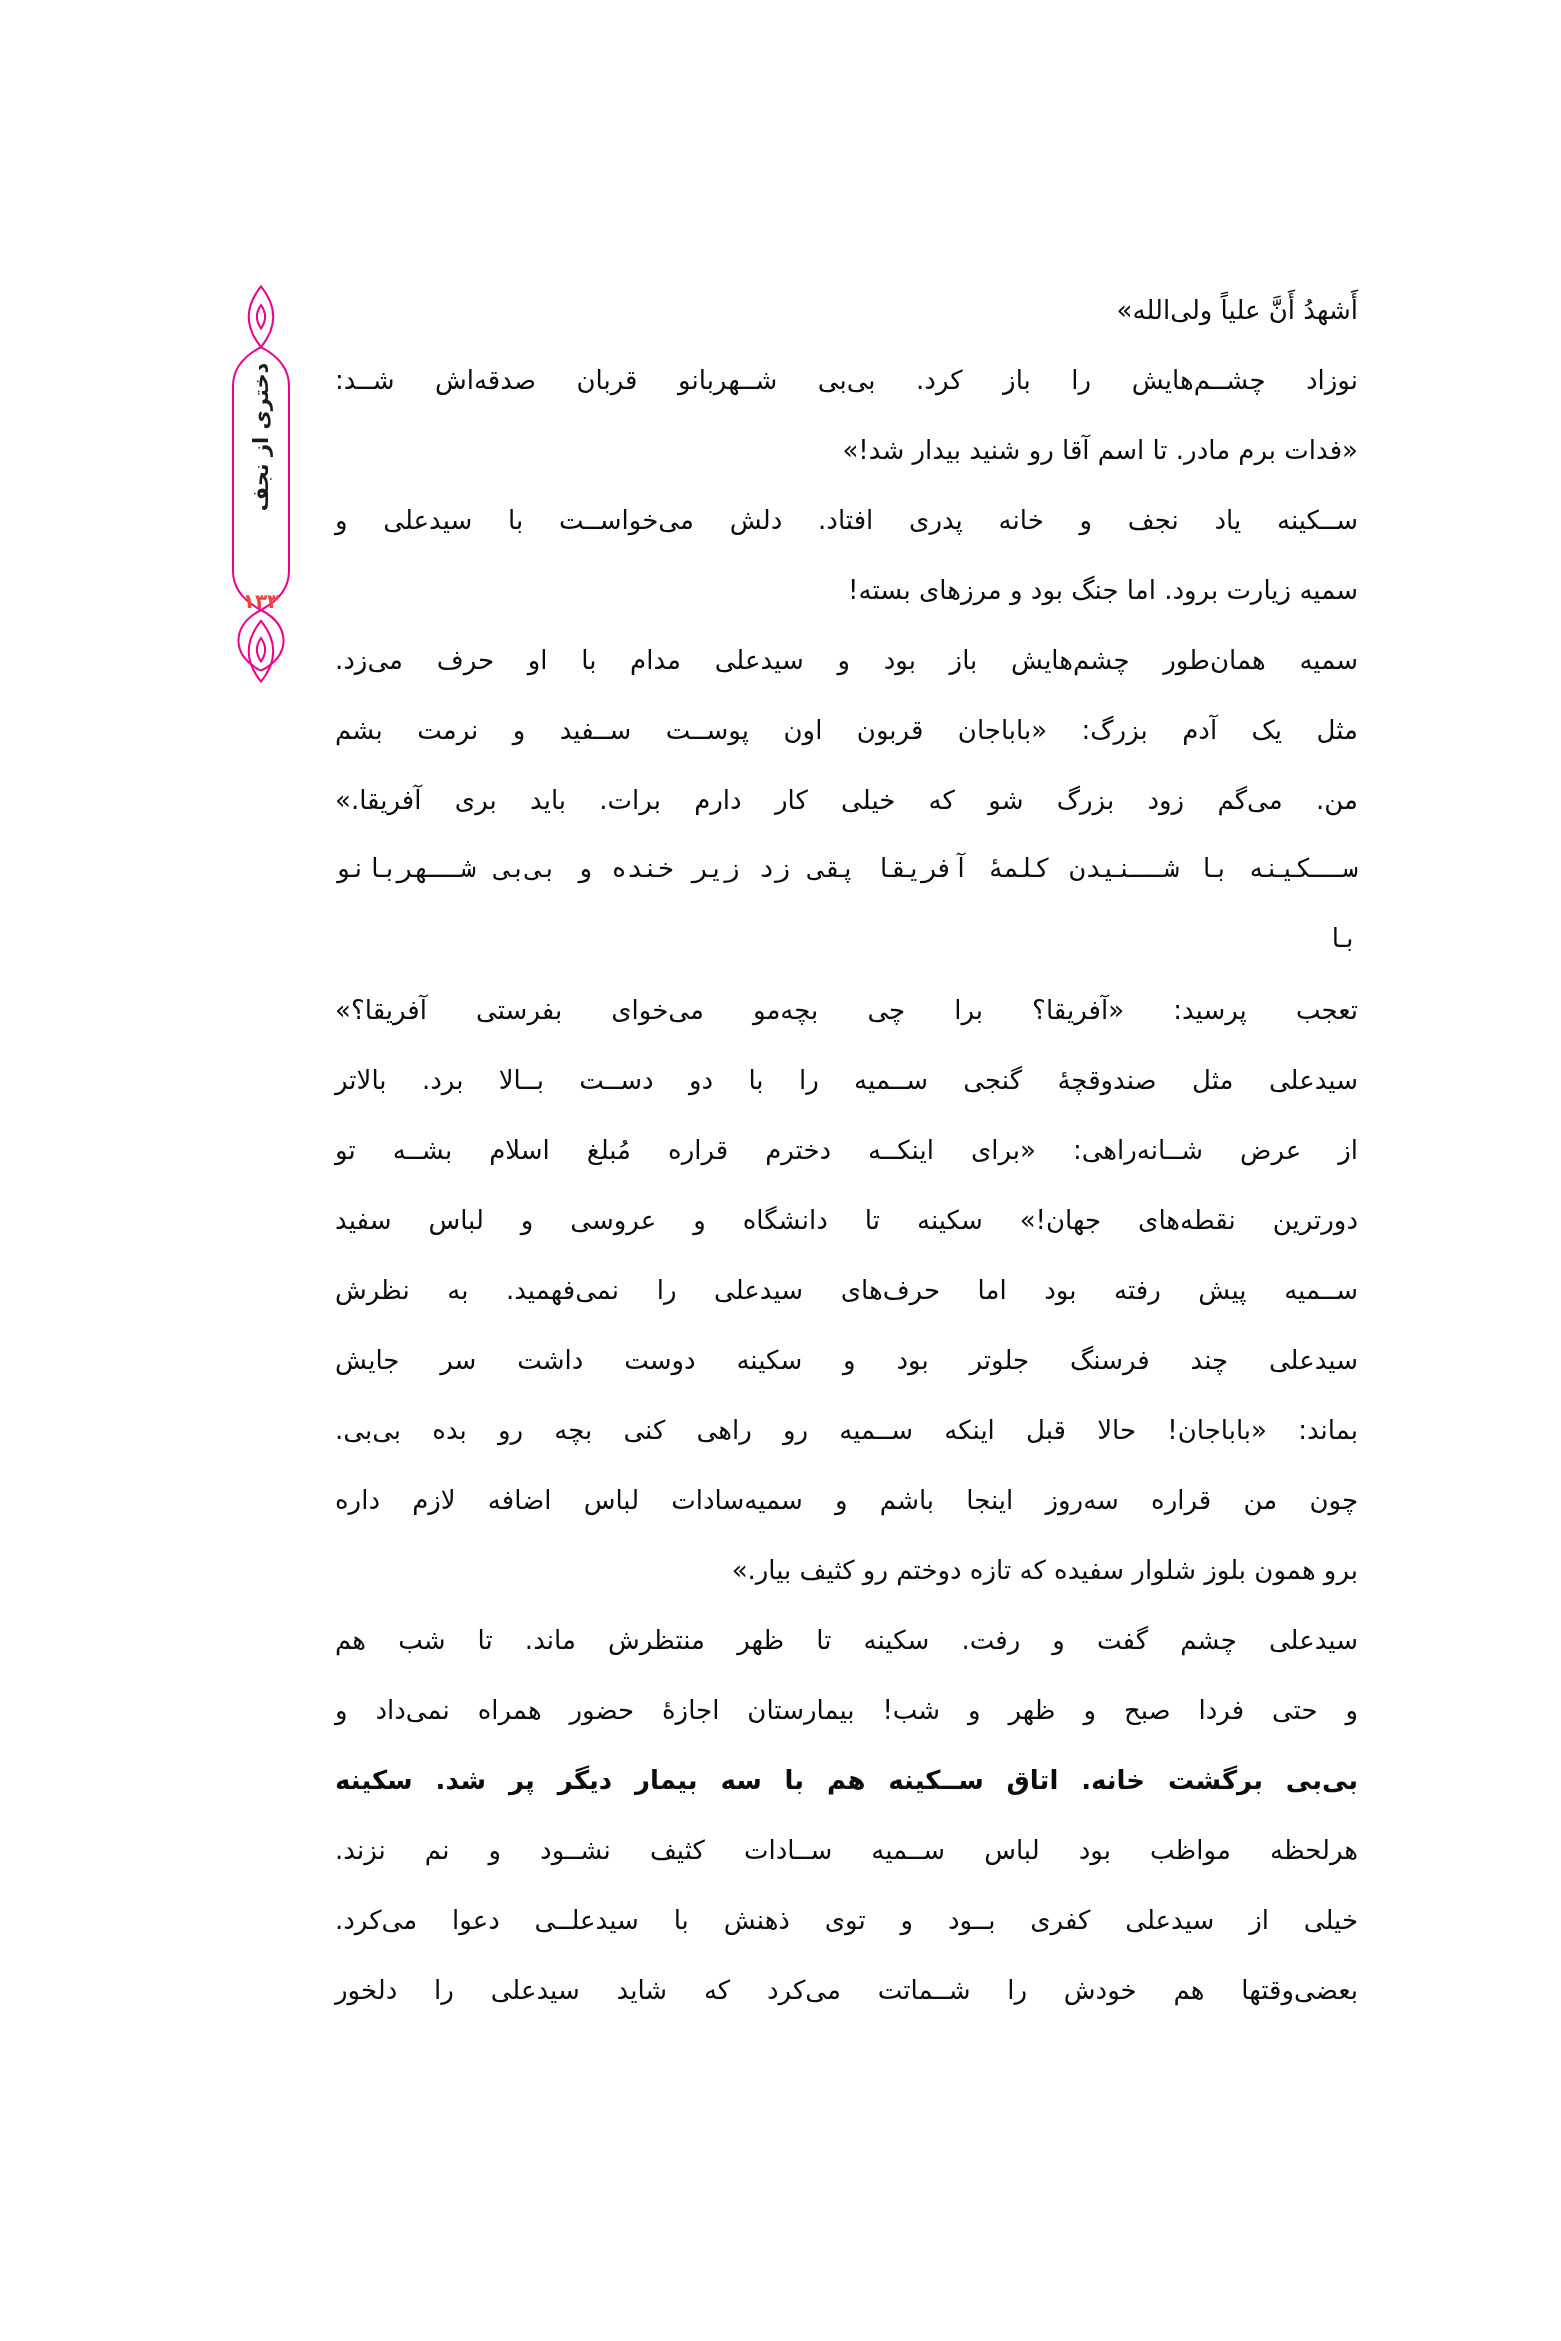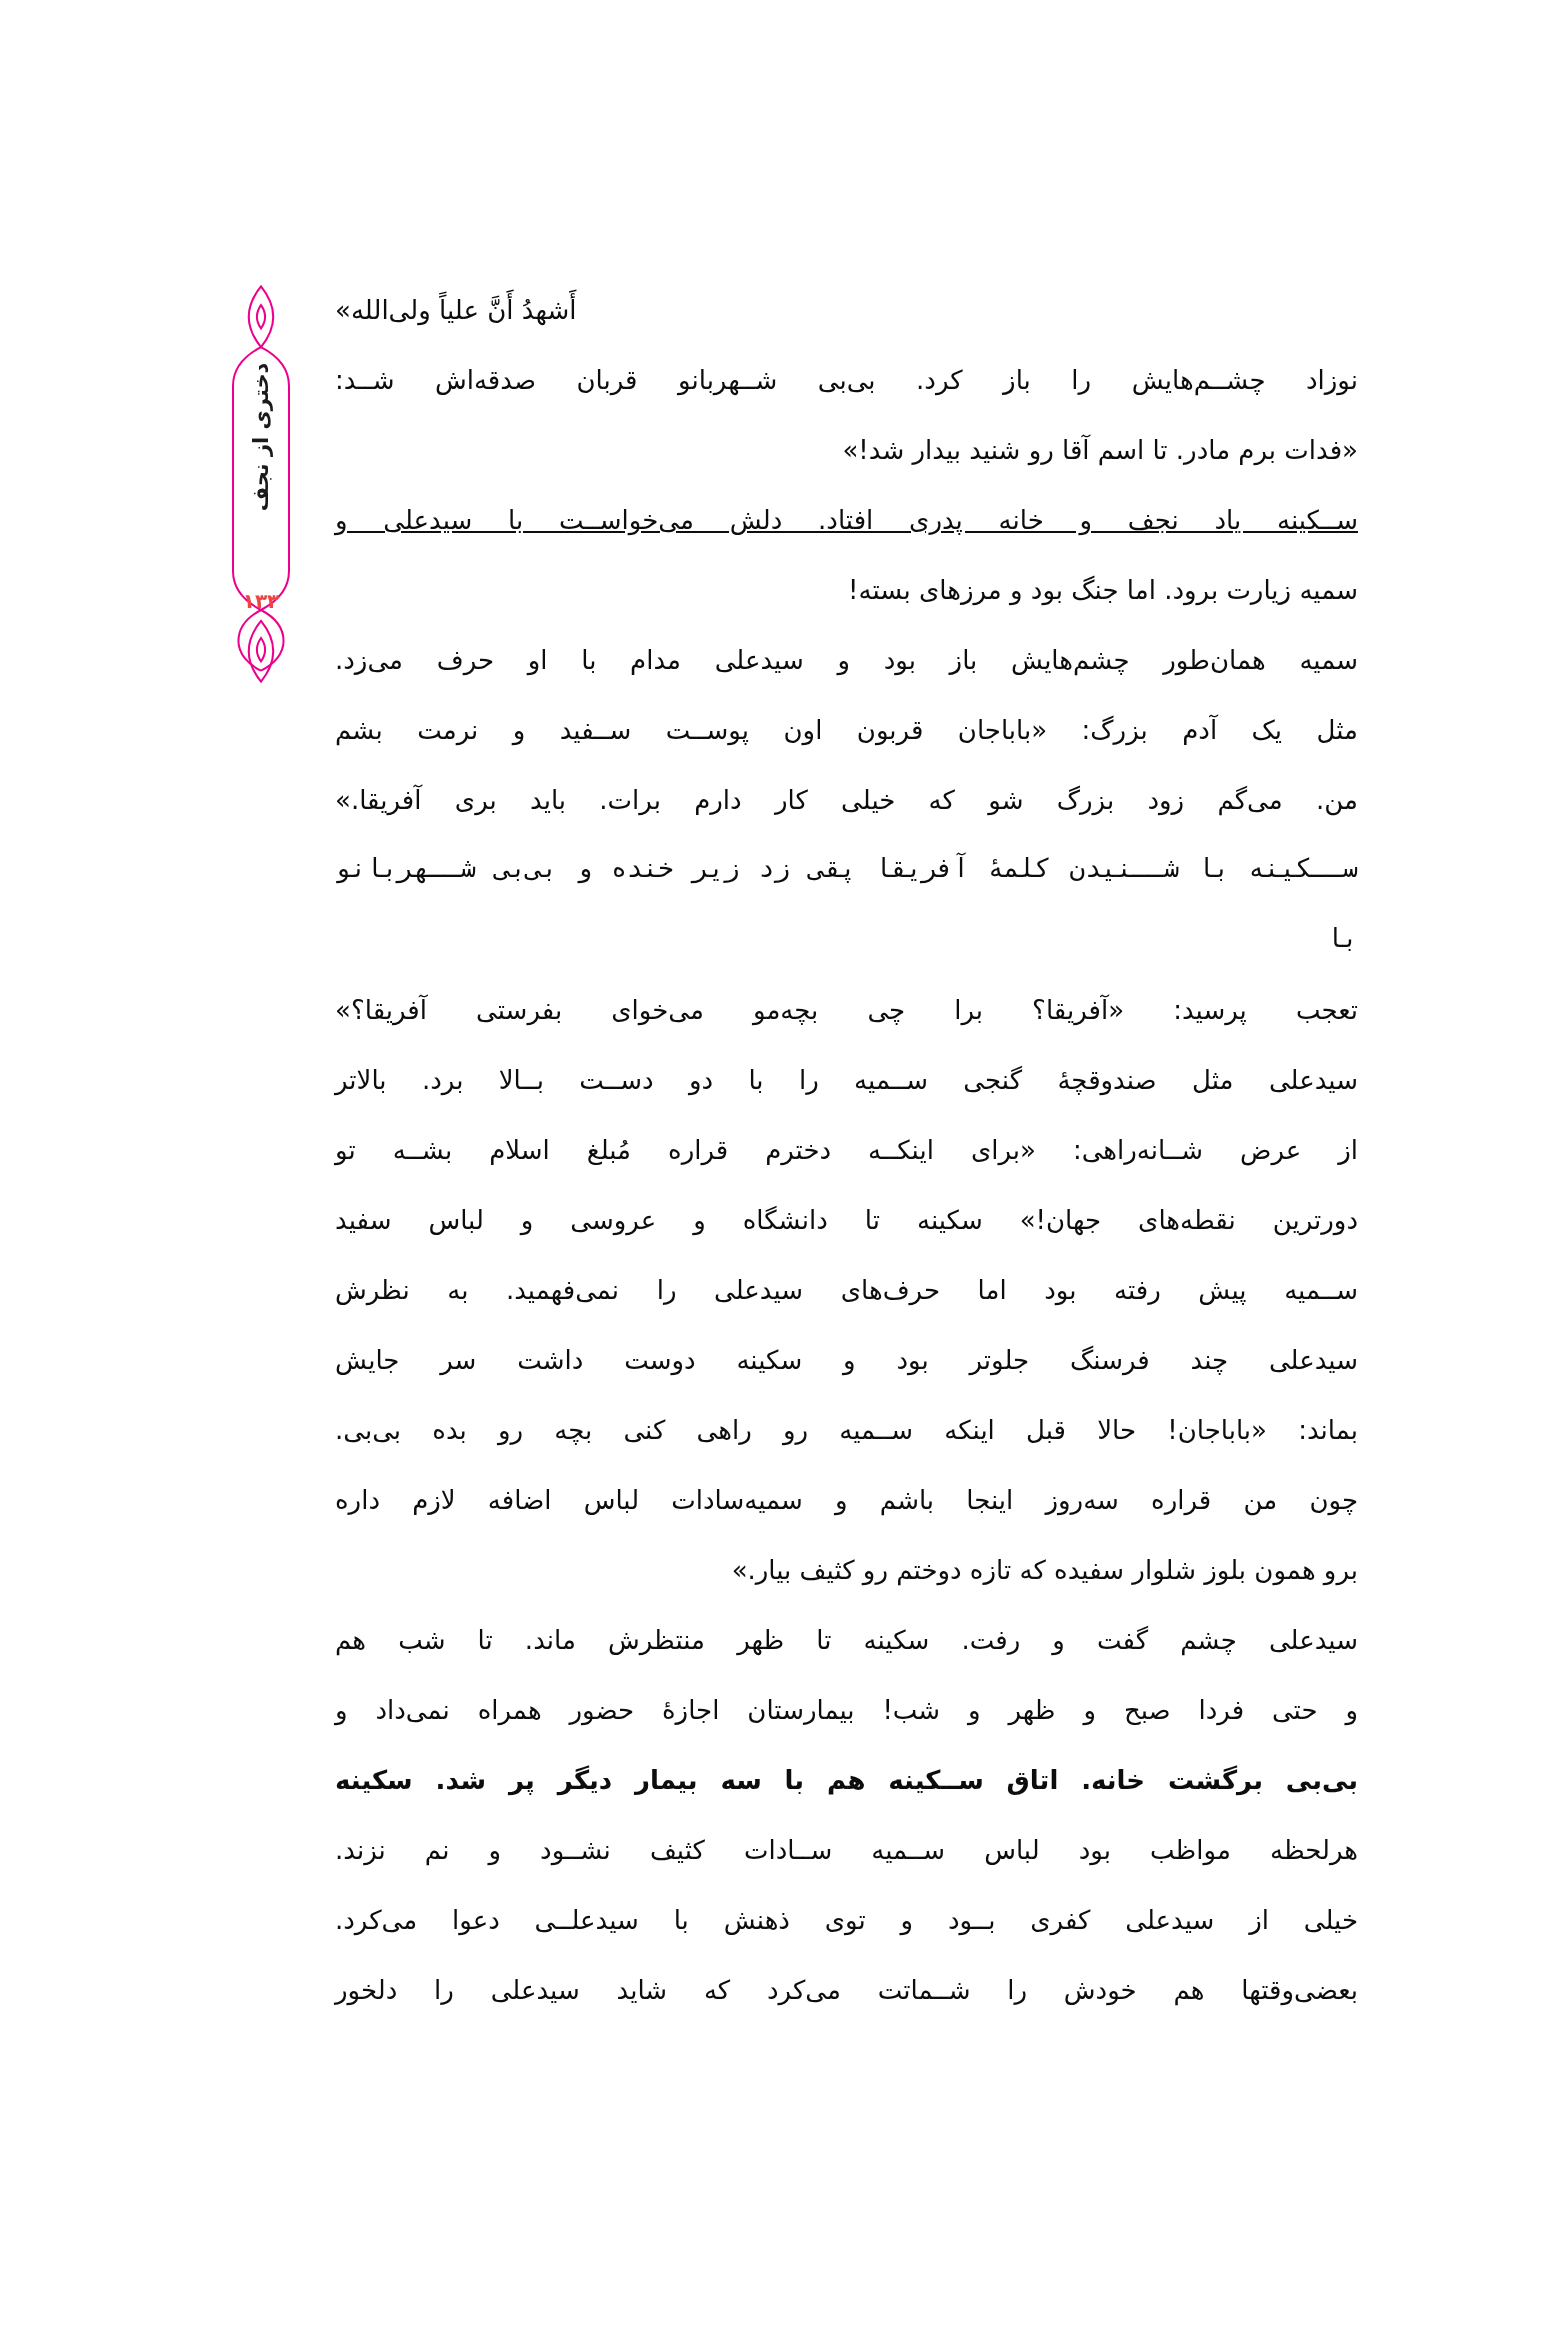--- a/index.html
+++ b/index.html
@@ -118,24 +118,24 @@
     </svg>
 
     <div class="orn-title">
       <span>دختری از نجف</span>
     </div>
 
     <div class="orn-pageno">۱۳۳</div>
   </div>
 
   <div class="textblock">
-    <div class="line" style="text-align: left;">أَشهدُ أَنَّ علیاً ولی‌الله»</div>
+    <div class="line" style="text-align: right;">أَشهدُ أَنَّ علیاً ولی‌الله»</div>
     <div class="line" style="white-space: normal; text-align: justify; text-align-last: justify;">نوزاد چشــم‌هایش را باز کرد. بی‌بی شــهربانو قربان صدقه‌اش شــد:</div>
     <div class="line" style="text-align: right;">«فدات برم مادر. تا اسم آقا رو شنید بیدار شد!»</div>
-    <div class="line" style="white-space: normal; text-align: justify; text-align-last: justify; text-decoration: underline;">ســکینه یاد نجف و خانه پدری افتاد. دلش می‌خواســت با سیدعلی و</div>
+    <div class="line" style="white-space: normal; text-align: justify; text-align-last: justify;">ســکینه یاد نجف و خانه پدری افتاد. دلش می‌خواســت با سیدعلی و</div>
     <div class="line" style="">سمیه زیارت برود. اما جنگ بود و مرزهای بسته!</div>
     <div class="line" style="white-space: normal; text-align: justify; text-align-last: justify;">سمیه همان‌طور چشم‌هایش باز بود و سیدعلی مدام با او حرف می‌زد.</div>
     <div class="line" style="white-space: normal; text-align: justify; text-align-last: justify;">مثل یک آدم بزرگ: «باباجان قربون اون پوســت ســفید و نرمت بشم</div>
     <div class="line" style="white-space: normal; text-align: justify; text-align-last: justify;">من. می‌گم زود بزرگ شو که خیلی کار دارم برات. باید بری آفریقا.»</div>
     <div class="line" style="white-space: normal; text-align: justify; text-align-last: justify; font-family: Liberation Mono, monospace;">ســکینه با شــنیدن کلمهٔ آفریقا پقی زد زیر خنده و بی‌بی شــهربانو با</div>
     <div class="line" style="white-space: normal; text-align: justify; text-align-last: justify;">تعجب پرسید: «آفریقا؟ برا چی بچه‌مو می‌خوای بفرستی آفریقا؟»</div>
     <div class="line" style="white-space: normal; text-align: justify; text-align-last: justify;">سیدعلی مثل صندوقچهٔ گنجی ســمیه را با دو دســت بــالا برد. بالاتر</div>
     <div class="line" style="white-space: normal; text-align: justify; text-align-last: justify;">از عرض شــانه‌راهی: «برای اینکــه دخترم قراره مُبلغ اسلام بشــه تو</div>
     <div class="line" style="white-space: normal; text-align: justify; text-align-last: justify;">دورترین نقطه‌های جهان!» سکینه تا دانشگاه و عروسی و لباس سفید</div>
     <div class="line" style="white-space: normal; text-align: justify; text-align-last: justify;">ســمیه پیش رفته بود اما حرف‌های سیدعلی را نمی‌فهمید. به نظرش</div>

